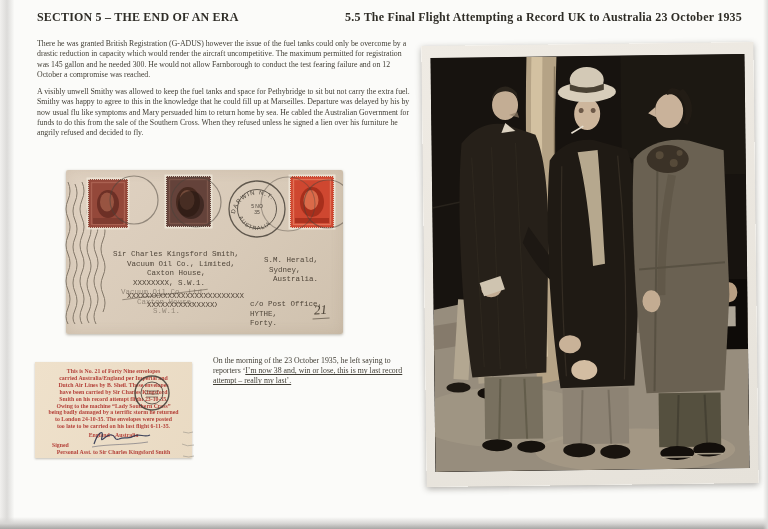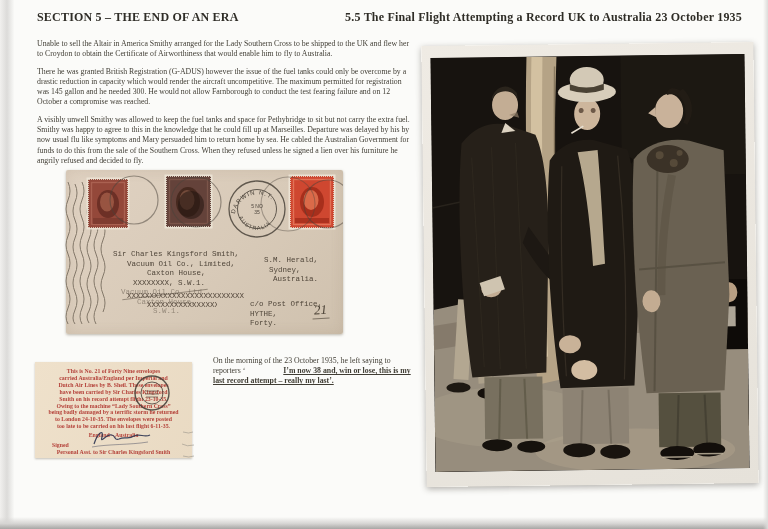--- a/index.html
+++ b/index.html
@@ -15,21 +15,21 @@
   
   .hdr{position:absolute;top:10px;font-weight:bold;font-size:12px;letter-spacing:.2px;color:#2f2d27;}
   .hdr-left{left:37px;}
   .hdr-right{right:26px;padding-left:16px;}
   
   .intro{position:absolute;left:37px;top:39px;width:377px;font-size:7.8px;line-height:10.3px;color:#403d34;}
   .intro p{margin:0 0 7px 0;}
   
   .caption{position:absolute;left:213px;top:356px;width:205px;font-size:7.8px;line-height:10.2px;color:#403d34;}
   .caption p{margin:0 0 9px 0;}
-  .bu{font-weight:bold;text-decoration:underline;margin-left:38px;}
+  .bu{font-weight:normal;text-decoration:underline;}
   
   .envelope{position:absolute;left:66px;top:170px;width:277px;height:164px;border-radius:2px;
     background:linear-gradient(135deg,#e0d2c2 0%,#d8cab8 55%,#cfc1ae 100%);
     box-shadow:0 1px 3px rgba(90,78,58,.4), inset 0 0 14px rgba(120,100,70,.14);}
   .stamp{position:absolute;box-shadow:0 0 0 1.5px rgba(236,228,213,.95);border:1px dotted rgba(224,214,198,.9);}
   .typed{font-family:"Liberation Mono",monospace;font-size:7.5px;line-height:9.5px;color:#50463a;white-space:nowrap;}
   .addr{position:absolute;left:47px;top:80px;}
   .addr .ln{position:relative;height:9.5px;}
   .obl .xover{position:absolute;left:0;top:0;width:100%;overflow:hidden;color:rgba(48,36,26,.8);margin-top:32px;}
   .faintln{opacity:.5;}
@@ -55,21 +55,20 @@
 </head>
 <body>
 
 <div class="scan">
   <div class="edge-left"></div>
 
   <div class="hdr hdr-left">SECTION 5 – THE END OF AN ERA</div>
   <div class="hdr hdr-right">5.5 The Final Flight Attempting a Record UK to Australia 23 October 1935</div>
 
   <div class="intro">
-    <p>Unable to sell the Altair in America Smithy arranged for the Lady Southern Cross to be shipped to the UK and flew her to Croydon to obtain the Certificate of Airworthiness that would enable him to fly to Australia.</p>
     <p>There he was granted British Registration (G-ADUS) however the issue of the fuel tanks could only be overcome by a drastic reduction in capacity which would render the aircraft uncompetitive. The maximum permitted for registration was 145 gallon and he needed 300. He would not allow Farnborough to conduct the test fearing failure and on 12 October a compromise was reached.</p>
     <p>A visibly unwell Smithy was allowed to keep the fuel tanks and space for Pethybridge to sit but not carry the extra fuel. Smithy was happy to agree to this in the knowledge that he could fill up at Marseilles. Departure was delayed by his by now usual flu like symptoms and Mary persuaded him to return home by sea. He cabled the Australian Government for funds to do this from the sale of the Southern Cross. When they refused unless he signed a lien over his furniture he angrily refused and decided to fly.</p>
   </div>
 
   <div class="envelope">
 
     <svg style="position:absolute;left:-4px;top:12px;" width="48" height="144" viewBox="0 0 48 144">
       <g fill="none" stroke="#665c4e" stroke-width="1" opacity=".75">
         <path d="M6,0 q4,9 0,18 q-4,9 0,18 q4,9 0,18 q-4,9 0,18 q4,9 0,18 q-4,9 0,18 q4,9 0,18 q-4,9 0,16"></path>
         <path d="M13,2 q4,9 0,18 q-4,9 0,18 q4,9 0,18 q-4,9 0,18 q4,9 0,18 q-4,9 0,18 q4,9 0,18 q-4,9 0,14"></path>

